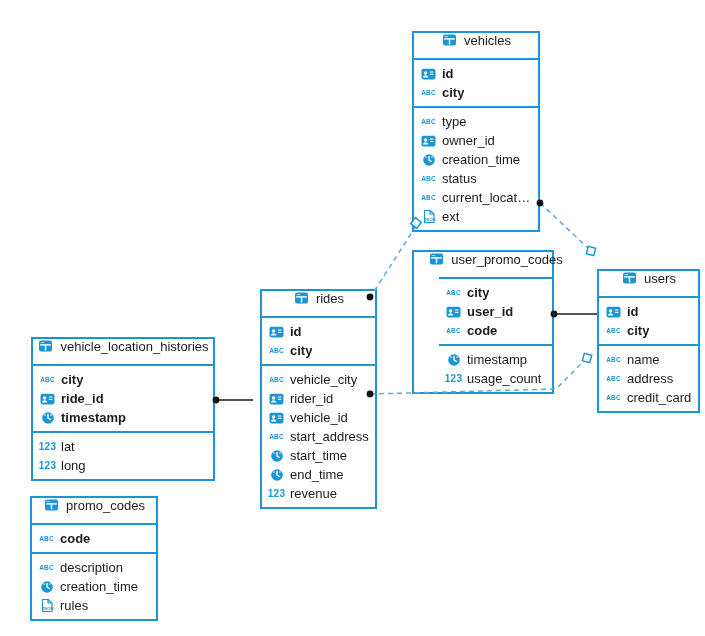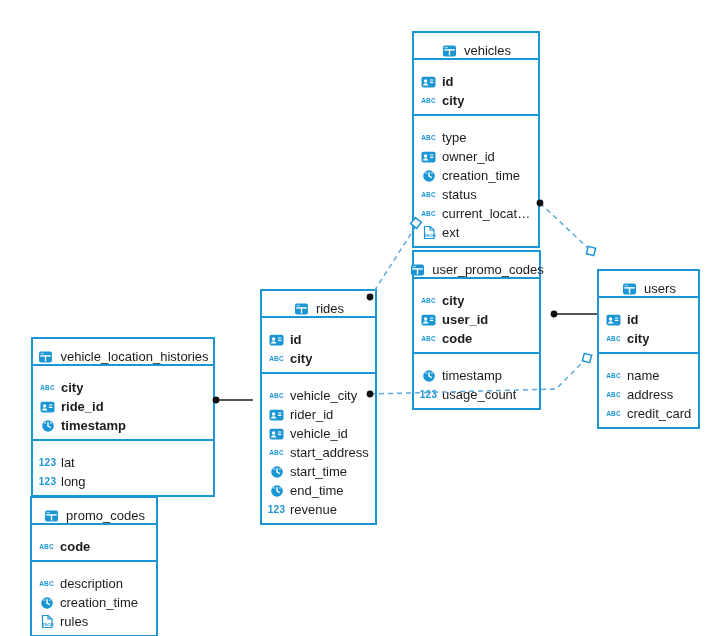--- a/index.html
+++ b/index.html
@@ -16,24 +16,24 @@
   .wires{position:absolute;left:0;top:0;z-index:3;pointer-events:none;}
   .wires .dash{fill:none;stroke:var(--dash);stroke-width:1.5;stroke-dasharray:5 4;}
   .wires .solid{fill:none;stroke:var(--wire);stroke-width:1.4;}
   .wires .dot{fill:#111;stroke:none;}
   .wires .dia{fill:#fff;stroke:var(--blue);stroke-width:1.5;}
   .table{
     position:absolute;z-index:2;background:#fff;border:2px solid var(--blue);
     font-size:13px;box-sizing:border-box;
   }
   .thead{
-    height:25px;display:flex;align-items:flex-end;justify-content:center;gap:6px;
+    height:25px;display:flex;align-items:flex-start;justify-content:center;gap:6px;
     border-bottom:2px solid var(--blue);font-weight:500;
   }
-  .section{padding:4px 0;margin-top:8px;}
+  .section{padding:4px 0;}
   .section.pk{border-bottom:2px solid var(--blue);}
   .row{height:19px;display:flex;align-items:center;padding:0 6px;gap:5px;white-space:nowrap;}
   .row.pk-row .fname{font-weight:700;}
   .icon{width:17px;flex:0 0 17px;display:flex;align-items:center;justify-content:center;}
   .tchars{color:var(--blue);font-weight:800;font-size:6.5px;letter-spacing:.2px;}
   .nchars{color:var(--blue);font-weight:700;font-size:10px;letter-spacing:.2px;}
   .fname{overflow:hidden;text-overflow:ellipsis;}
 </style>
 </head>
 <body>
@@ -146,21 +146,21 @@
               <path d="M2.5 1.5 h5.5 L12 5 v8.5 h-9.5 z" fill="#fff" stroke="#1b96d5" stroke-width="1.2" stroke-linejoin="round"></path>
               <path d="M8 1.5 V5 h4" fill="none" stroke="#1b96d5" stroke-width="1.2" stroke-linejoin="round"></path>
               <text x="1.9" y="12.2" font-size="4.3" font-weight="700" fill="#1b96d5" font-family="Liberation Sans, sans-serif">JSON</text>
             </svg>
           </span>
           <span class="fname">ext</span>
         </div>
       </div>
   </div>
 
-  <div class="table" style="left:412px;top:250px;width:129px;">
+  <div class="table" style="left:412px;top:250px;width:142px;padding-left:25px;">
     <div class="thead">
       <span class="icon thicon">
           <svg width="15" height="14" viewBox="0 0 15 14">
             <rect x="1" y="1.5" width="13" height="11" rx="2" fill="#1b96d5"></rect>
             <rect x="2.2" y="5.2" width="10.6" height="1.4" fill="#fff"></rect>
             <rect x="6.8" y="5.2" width="1.4" height="6.2" fill="#fff"></rect>
             <rect x="2.6" y="3" width="3.4" height="1.1" fill="#9ed4ef"></rect>
           </svg>
         </span>
       <span class="ttitle">user_promo_codes</span>

